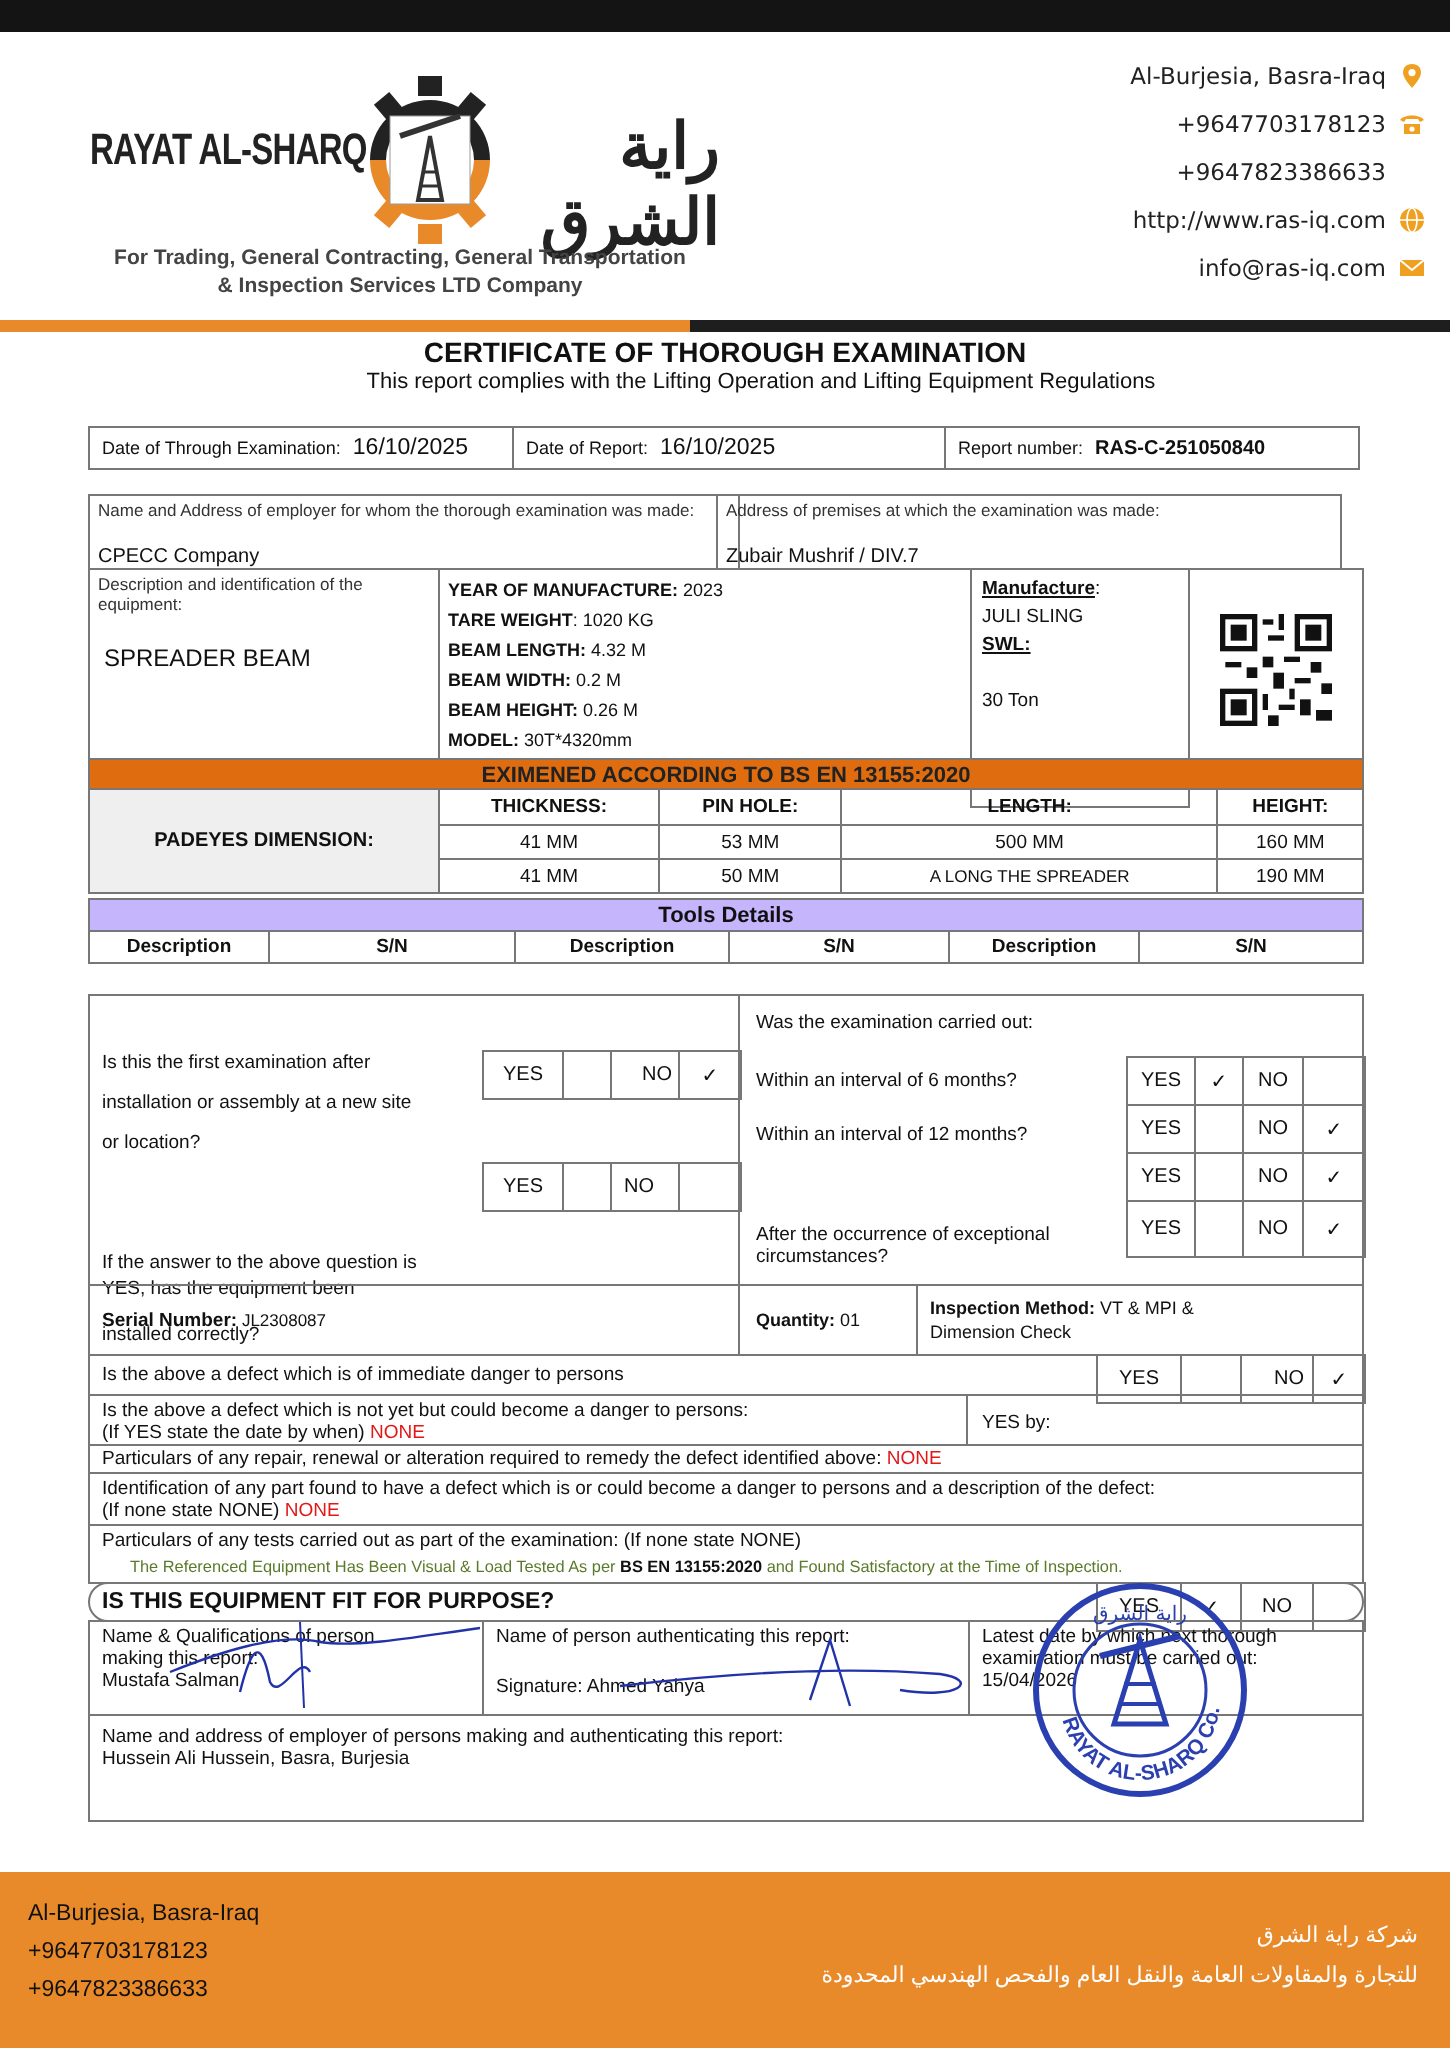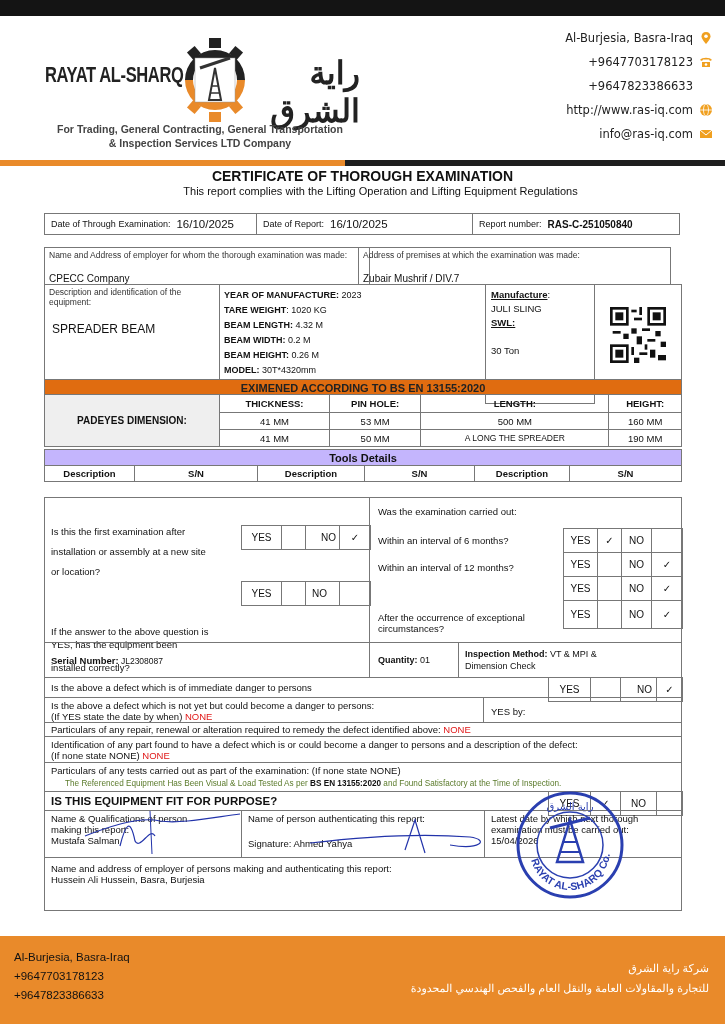--- a/index.html
+++ b/index.html
@@ -343,21 +343,21 @@
       <div>Identification of any part found to have a defect which is or could become a danger to persons and a description of the defect:</div>
       <div><span>(If none state NONE) </span><span class="red">NONE</span></div>
     </div>
   </div>
 
   <div class="box" style="left:44px;top:762px;width:638px;height:30px;">
     <div class="abs" style="left:6px;top:2px;font-size:9.5px;">Particulars of any tests carried out as part of the examination: (If none state NONE)</div>
     <div class="abs" style="left:20px;top:16px;font-size:8.2px;white-space:nowrap;"><span class="green">The Referenced Equipment Has Been Visual &amp; Load Tested As per </span><b>BS EN 13155:2020</b><span class="green"> and Found Satisfactory at the Time of Inspection.</span></div>
   </div>
 
-  <div class="box" style="left:44px;top:791px;width:638px;height:20px;">
+  <div class="box" style="left:44px;top:791px;width:638px;height:20px;border-radius:10px;">
     <div class="abs" style="left:6px;top:3px;font-size:11.5px;font-weight:bold;">IS THIS EQUIPMENT FIT FOR PURPOSE?</div>
     <table class="tbl yn" style="left:503px;top:-1px;width:135px;">
       <tbody>
           <tr>
             <td style="height:20px;width:42px;">YES</td>
             <td style="width:30px;">✓</td>
             <td style="width:36px;">NO</td>
             <td></td>
           </tr>
     </tbody>

